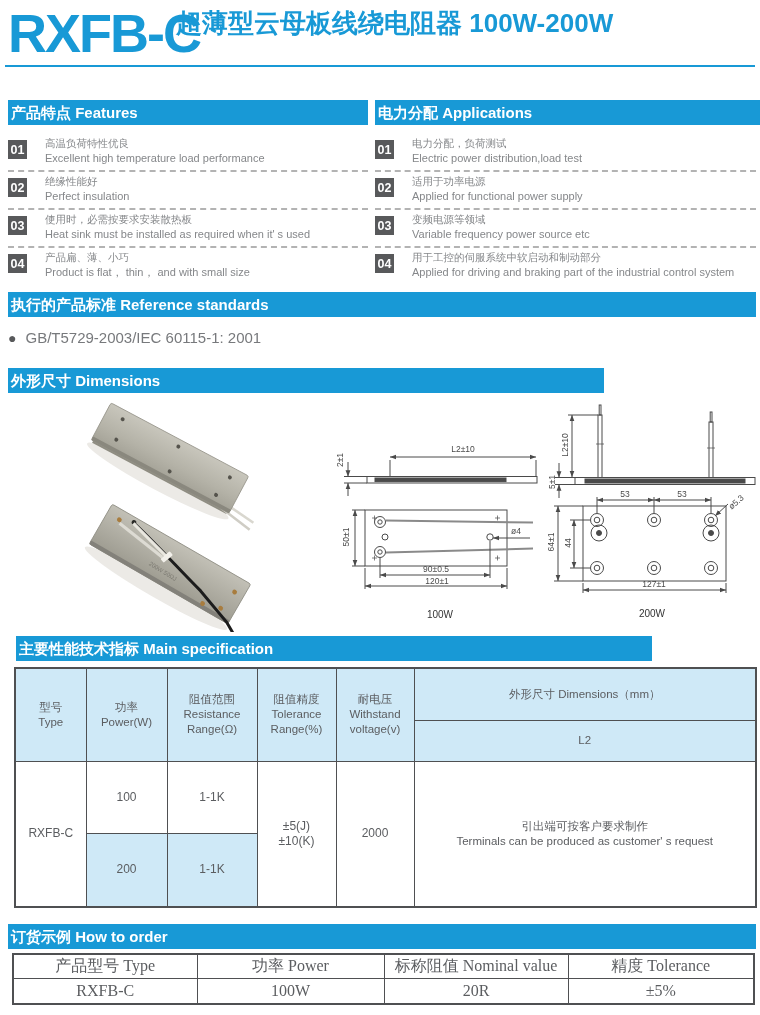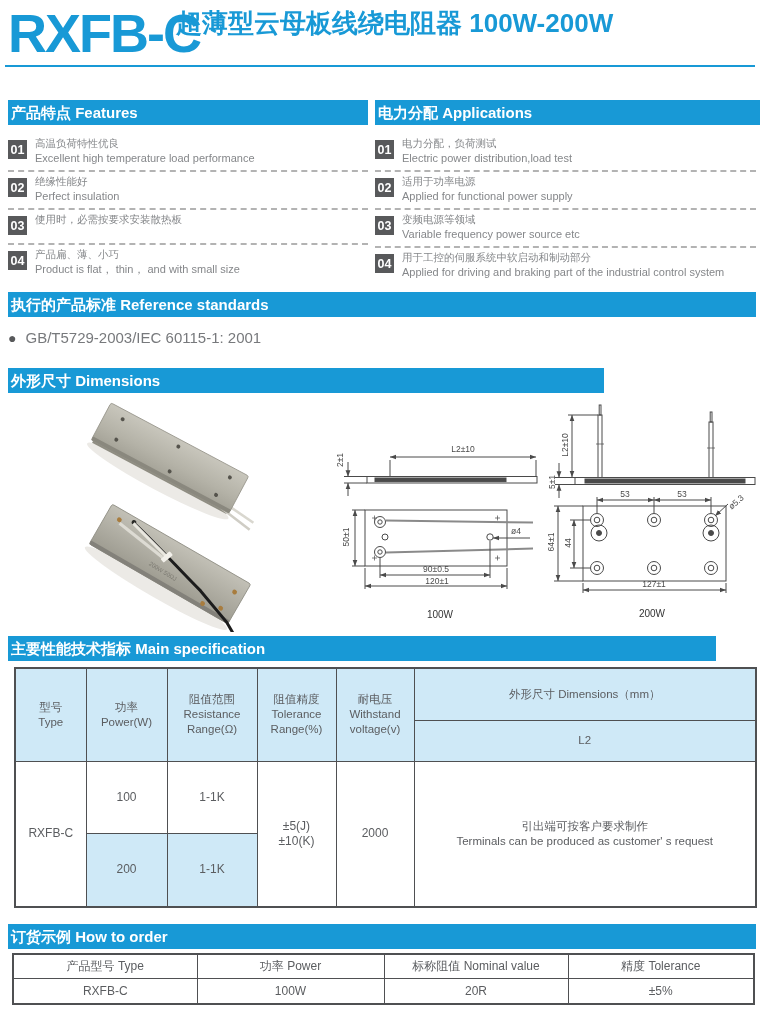--- a/index.html
+++ b/index.html
@@ -20,28 +20,28 @@
   .title-cn{font-size:26px;font-weight:bold;line-height:30px;}
   .title-en{font-size:22px;line-height:26px;}
   .rule{position:absolute;left:5px;top:65px;width:750px;height:2px;background:var(--accent);}
 
   
   .bar{position:absolute;height:25px;line-height:25px;background:var(--accent);color:#fff;font-size:15px;font-weight:bold;padding-left:3px;white-space:nowrap;overflow:hidden;}
   .bar-features{left:8px;top:100px;width:360px;}
   .bar-apps{left:375px;top:100px;width:385px;}
   .bar-standards{left:8px;top:292px;width:748px;}
   .bar-dims{left:8px;top:368px;width:596px;}
-  .bar-spec{left:8px;top:636px;width:708px;}
+  .bar-spec{left:16px;top:636px;width:636px;}
   .bar-order{left:8px;top:924px;width:748px;}
 
   
   .flist{position:absolute;top:134px;}
   .flist-left{left:8px;width:360px;}
   .flist-right{left:375px;width:381px;}
-  .fitem{display:flex;gap:8px;padding:2px 0 4px 0;border-bottom:2px dashed #b3b3b3;min-height:35px;}
+  .fitem{display:flex;gap:18px;padding:2px 0 4px 0;border-bottom:2px dashed #b3b3b3;min-height:35px;}
   .fitem.last{border-bottom:none;}
   .numbox{flex:0 0 19px;width:19px;height:19px;background:var(--numbox);color:#fff;font-size:12.5px;font-weight:bold;display:flex;align-items:center;justify-content:center;margin-top:4px;}
   .ftext .cn{font-size:10.5px;line-height:14px;color:var(--gray);}
   .ftext .en{font-size:11px;line-height:16px;color:var(--gray);}
 
   
   .std-line{position:absolute;left:8px;top:329px;font-size:15px;color:#77797c;display:flex;align-items:center;gap:9px;}
   .std-bullet{color:var(--numbox);font-size:14px;}
 
   
@@ -53,21 +53,21 @@
   .dl.cap{font-size:10px;color:#333;}
 
   
   table{border-collapse:collapse;table-layout:fixed;}
   .spec-table{position:absolute;left:14px;top:667px;border:2px solid #4f5052;}
   .spec-table td{border:1px solid #4f5052;text-align:center;vertical-align:middle;color:#5b5d60;font-size:11.5px;line-height:15px;white-space:pre-line;}
   .spec-table td.hd{background:var(--light);}
   .spec-table td.lt{background:var(--light);}
   .spec-table td.val{font-size:12px;}
   .order-table{position:absolute;left:12px;top:953px;border:2px solid #4f5052;}
-  .order-table td{border:1px solid #4f5052;text-align:center;vertical-align:middle;color:#5b5d60;font-size:12px;}
+  .order-table td{border:1px solid #4f5052;text-align:center;vertical-align:middle;color:#5b5d60;font-size:16px;font-family:Liberation Serif, serif;}
 </style>
 </head>
 <body>
 
 <div class="page">
 
   <div class="model">RXFB-C</div>
   <div class="titles">
     <div class="title-cn">超薄型云母板线绕电阻器 100W-200W</div>
   </div>
@@ -88,20 +88,21 @@
       <span class="numbox">02</span>
       <div class="ftext">
           <div class="cn">绝缘性能好</div>
           <div class="en">Perfect  insulation</div>
         </div>
     </div>
     <div class="fitem">
       <span class="numbox">03</span>
       <div class="ftext">
           <div class="cn">使用时，必需按要求安装散热板</div>
+          <div class="en">Heat sink must be installed as required when it' s used</div>
         </div>
     </div>
     <div class="fitem last">
       <span class="numbox">04</span>
       <div class="ftext">
           <div class="cn">产品扁、薄、小巧</div>
           <div class="en">Product is flat， thin， and with small size</div>
         </div>
     </div>
   </div>

